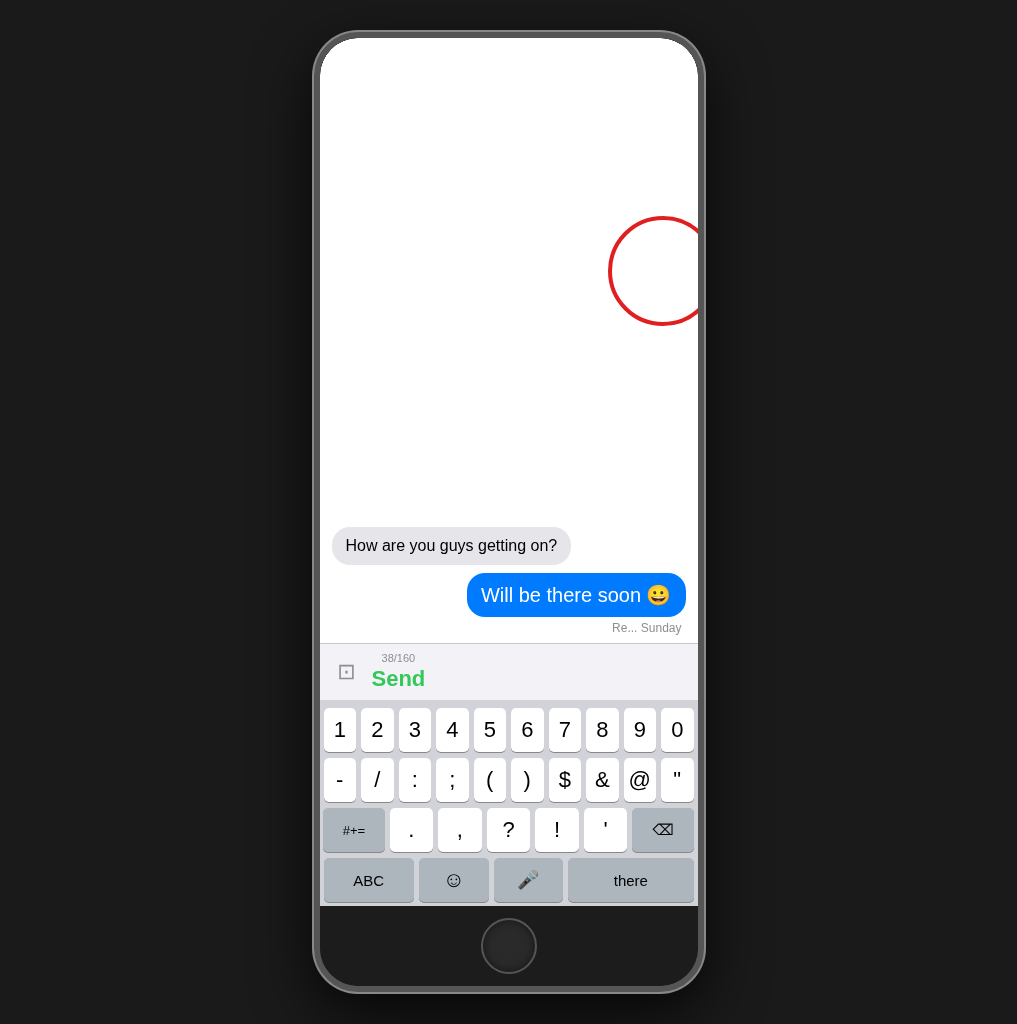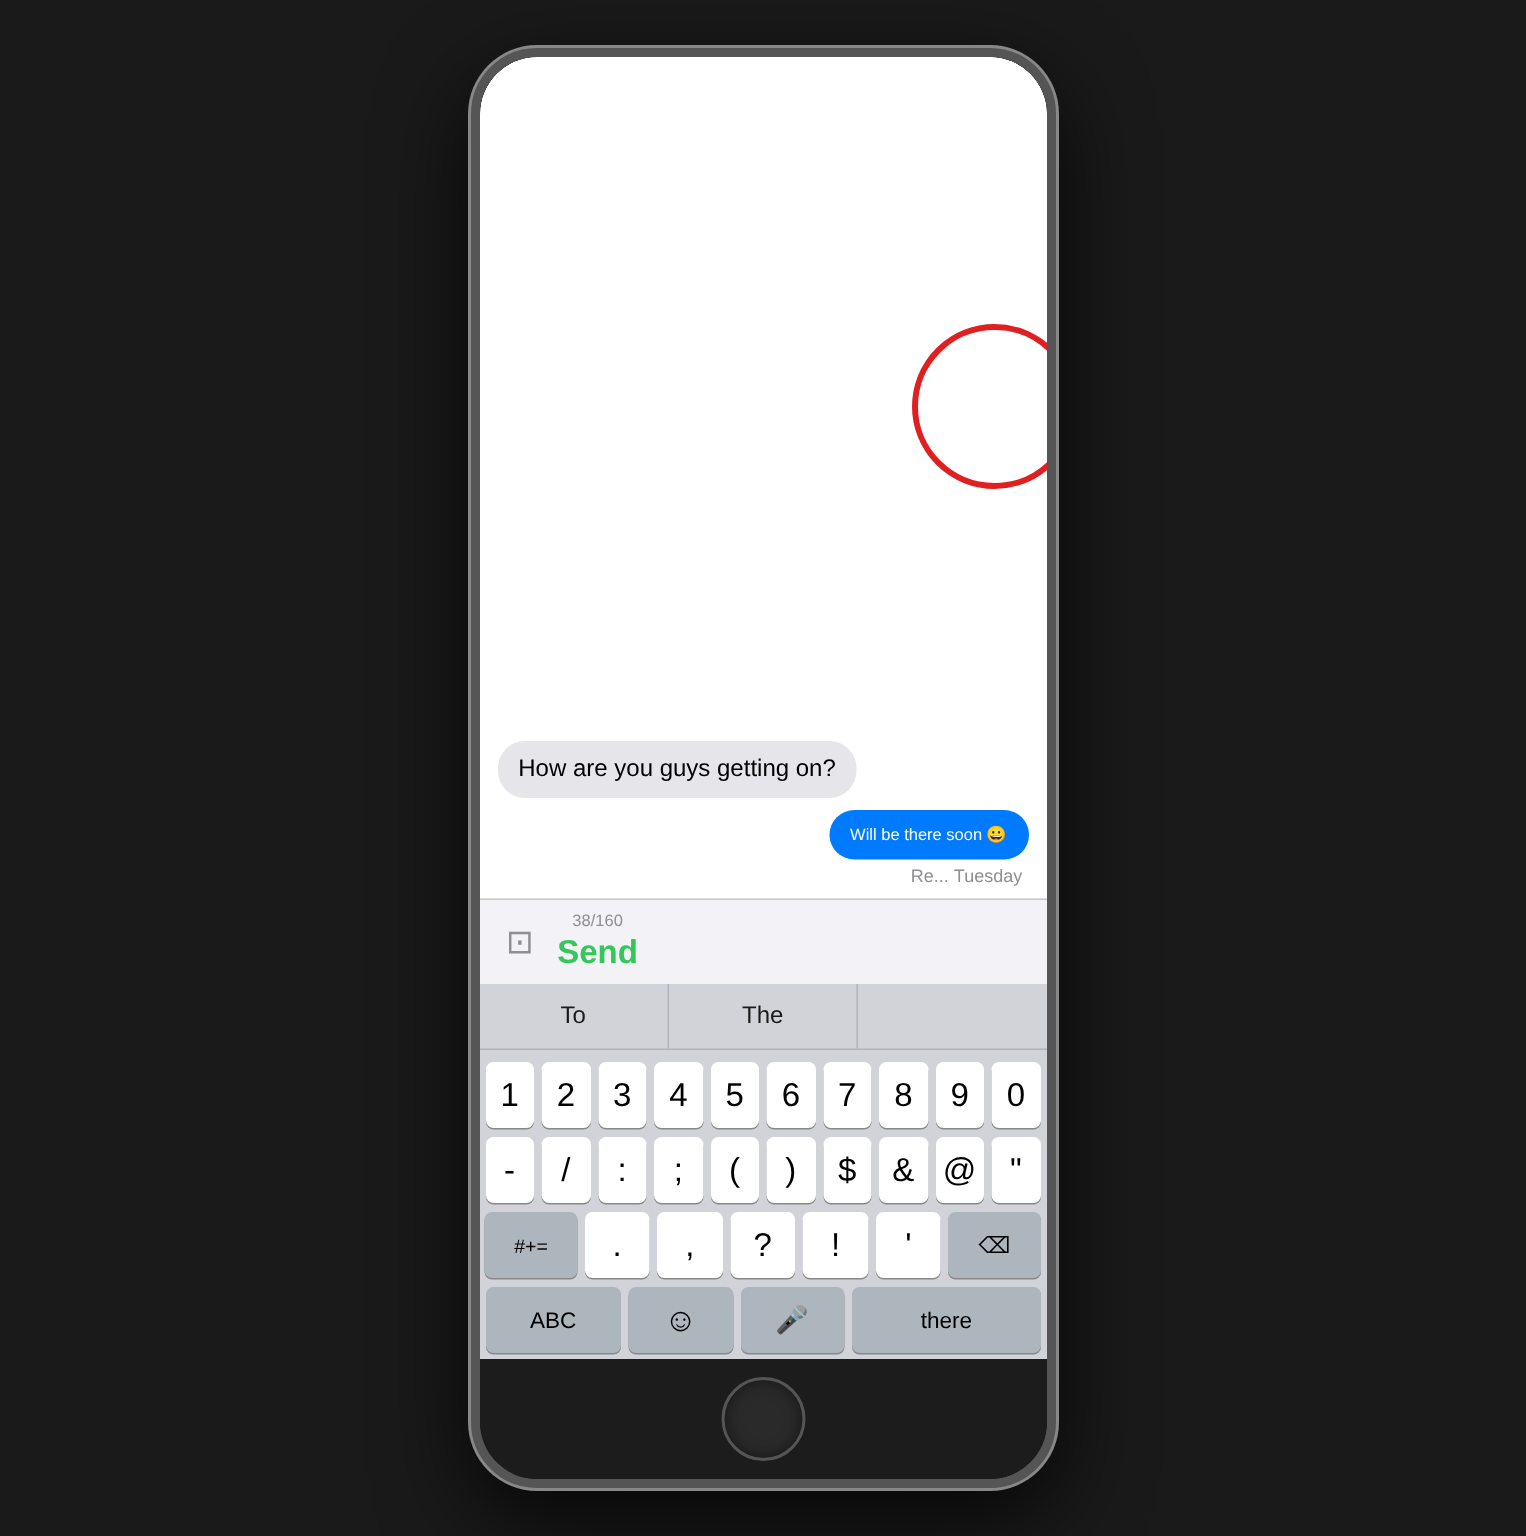--- a/index.html
+++ b/index.html
@@ -66,21 +66,21 @@
       color: #000;
       margin-bottom: 8px;
     }
 
     .outgoing-msg {
       background: #007aff;
       border-radius: 18px;
       padding: 10px 14px;
       max-width: 75%;
       align-self: flex-end;
-      font-size: 11px;
+      font-size: 20px;
       color: #fff;
       margin-bottom: 4px;
     }
 
     .timestamp {
       align-self: flex-end;
       font-size: 12px;
       color: #8e8e93;
       margin-bottom: 8px;
       padding-right: 4px;
@@ -266,45 +266,34 @@
     <div class="screen">
 
       <div class="chat-area">
         <div class="incoming-msg">
           <span>How are you guys getting on?</span>
         </div>
         <div class="outgoing-msg">
           <span>Will be there soon 😀</span>
         </div>
         <div class="timestamp">
-          <span>Re...</span>&nbsp;<span>Tuesday</span>
+          <span>Re...</span>&nbsp;<span>Sunday</span>
         </div>
       </div>
 
       <div class="input-area">
         <div class="camera-btn">
           <span>⊡</span>
         </div>
         <div class="send-area">
           <span class="char-count">38/160</span>
           <span class="send-btn">Send</span>
         </div>
       </div>
 
-      <div class="autocomplete-bar">
-        <div class="autocomplete-item">
-          <span>To</span>
-        </div>
-        <div class="autocomplete-item">
-          <span>The</span>
-        </div>
-        <div class="autocomplete-item">
-          <span></span>
-        </div>
-      </div>
 
       <div class="keyboard">
 
         <div class="key-row">
           <div class="key">
               <span>1</span>
             </div>
           <div class="key">
               <span>2</span>
             </div>

